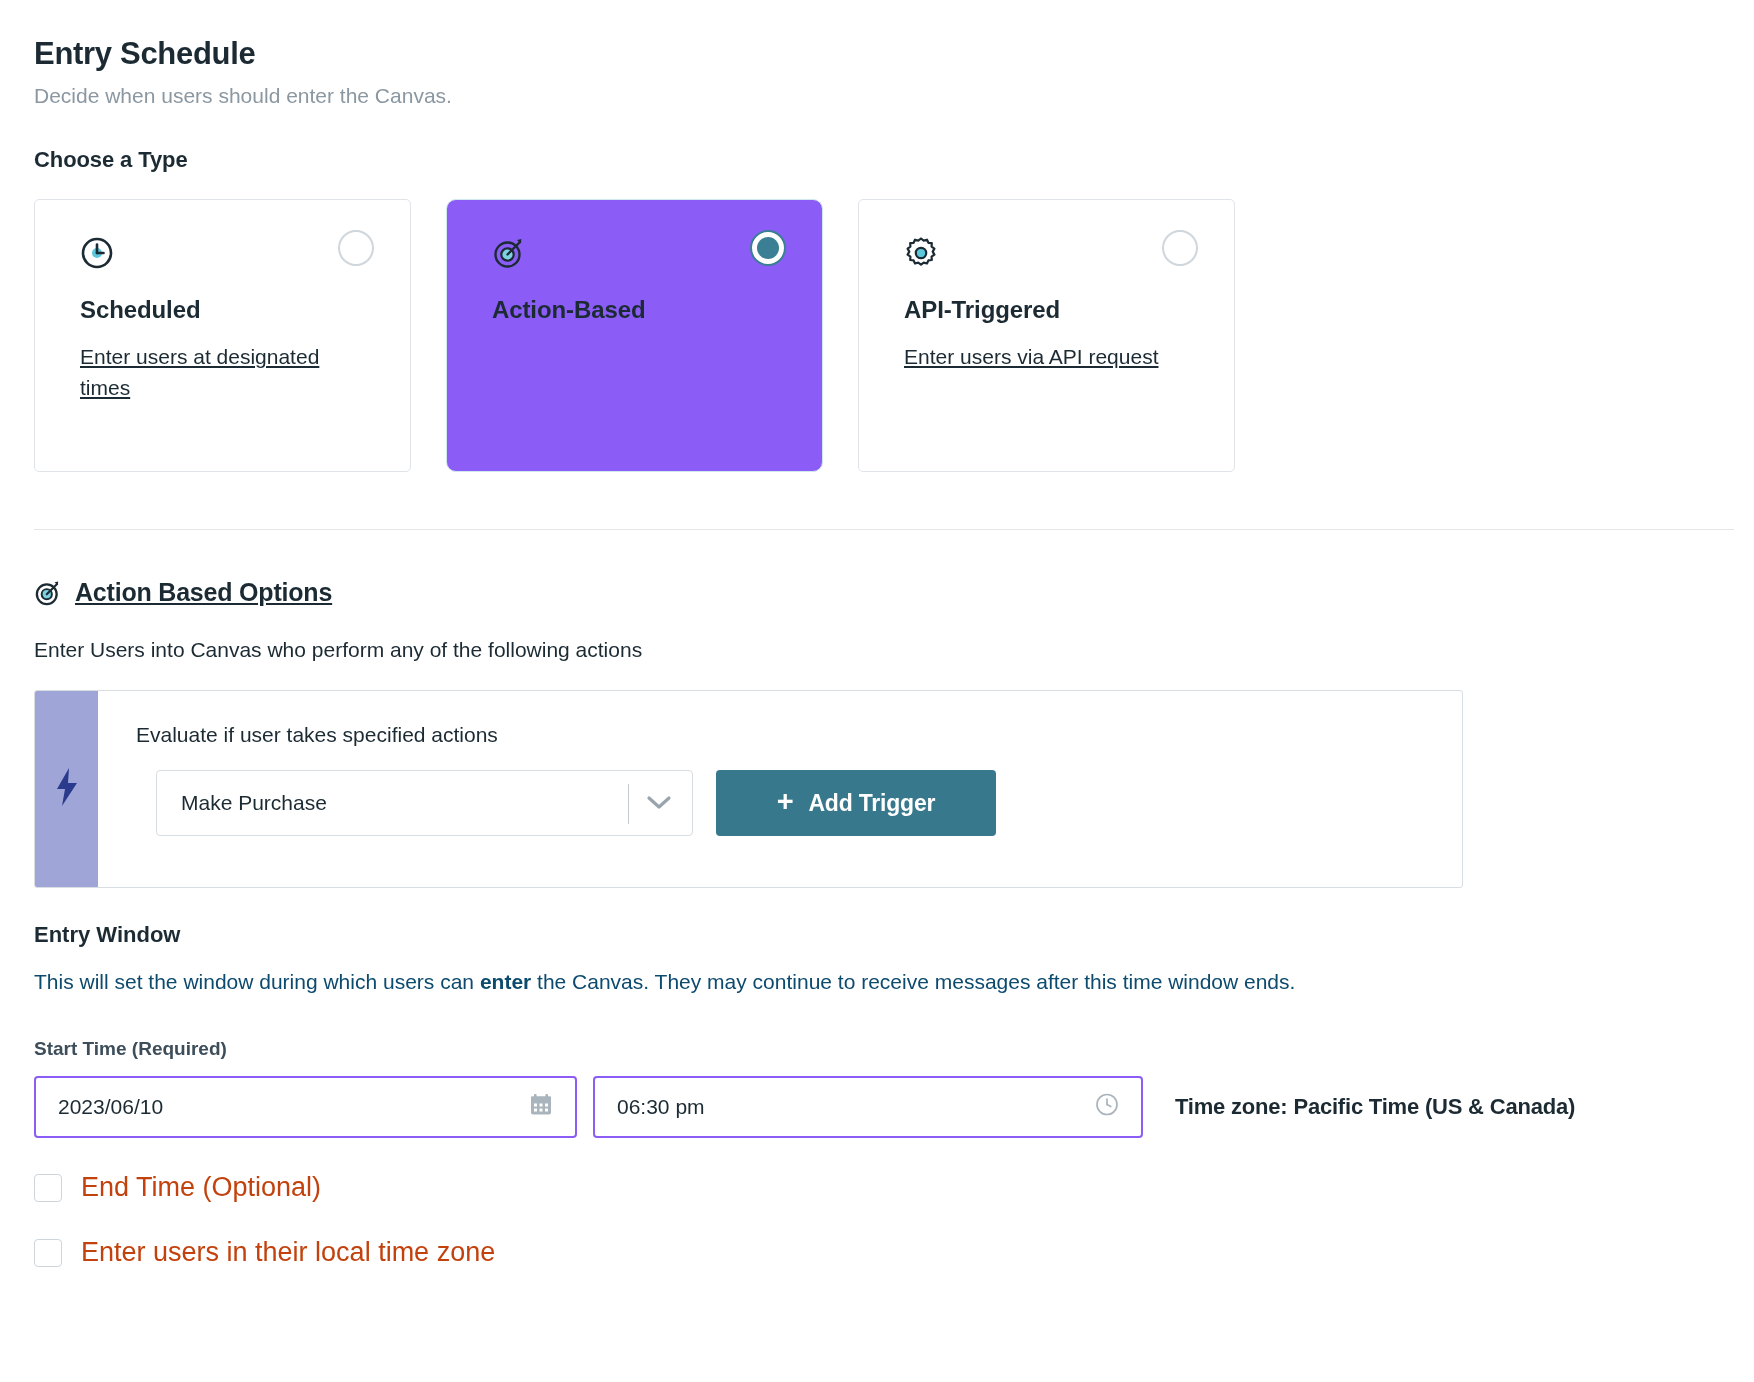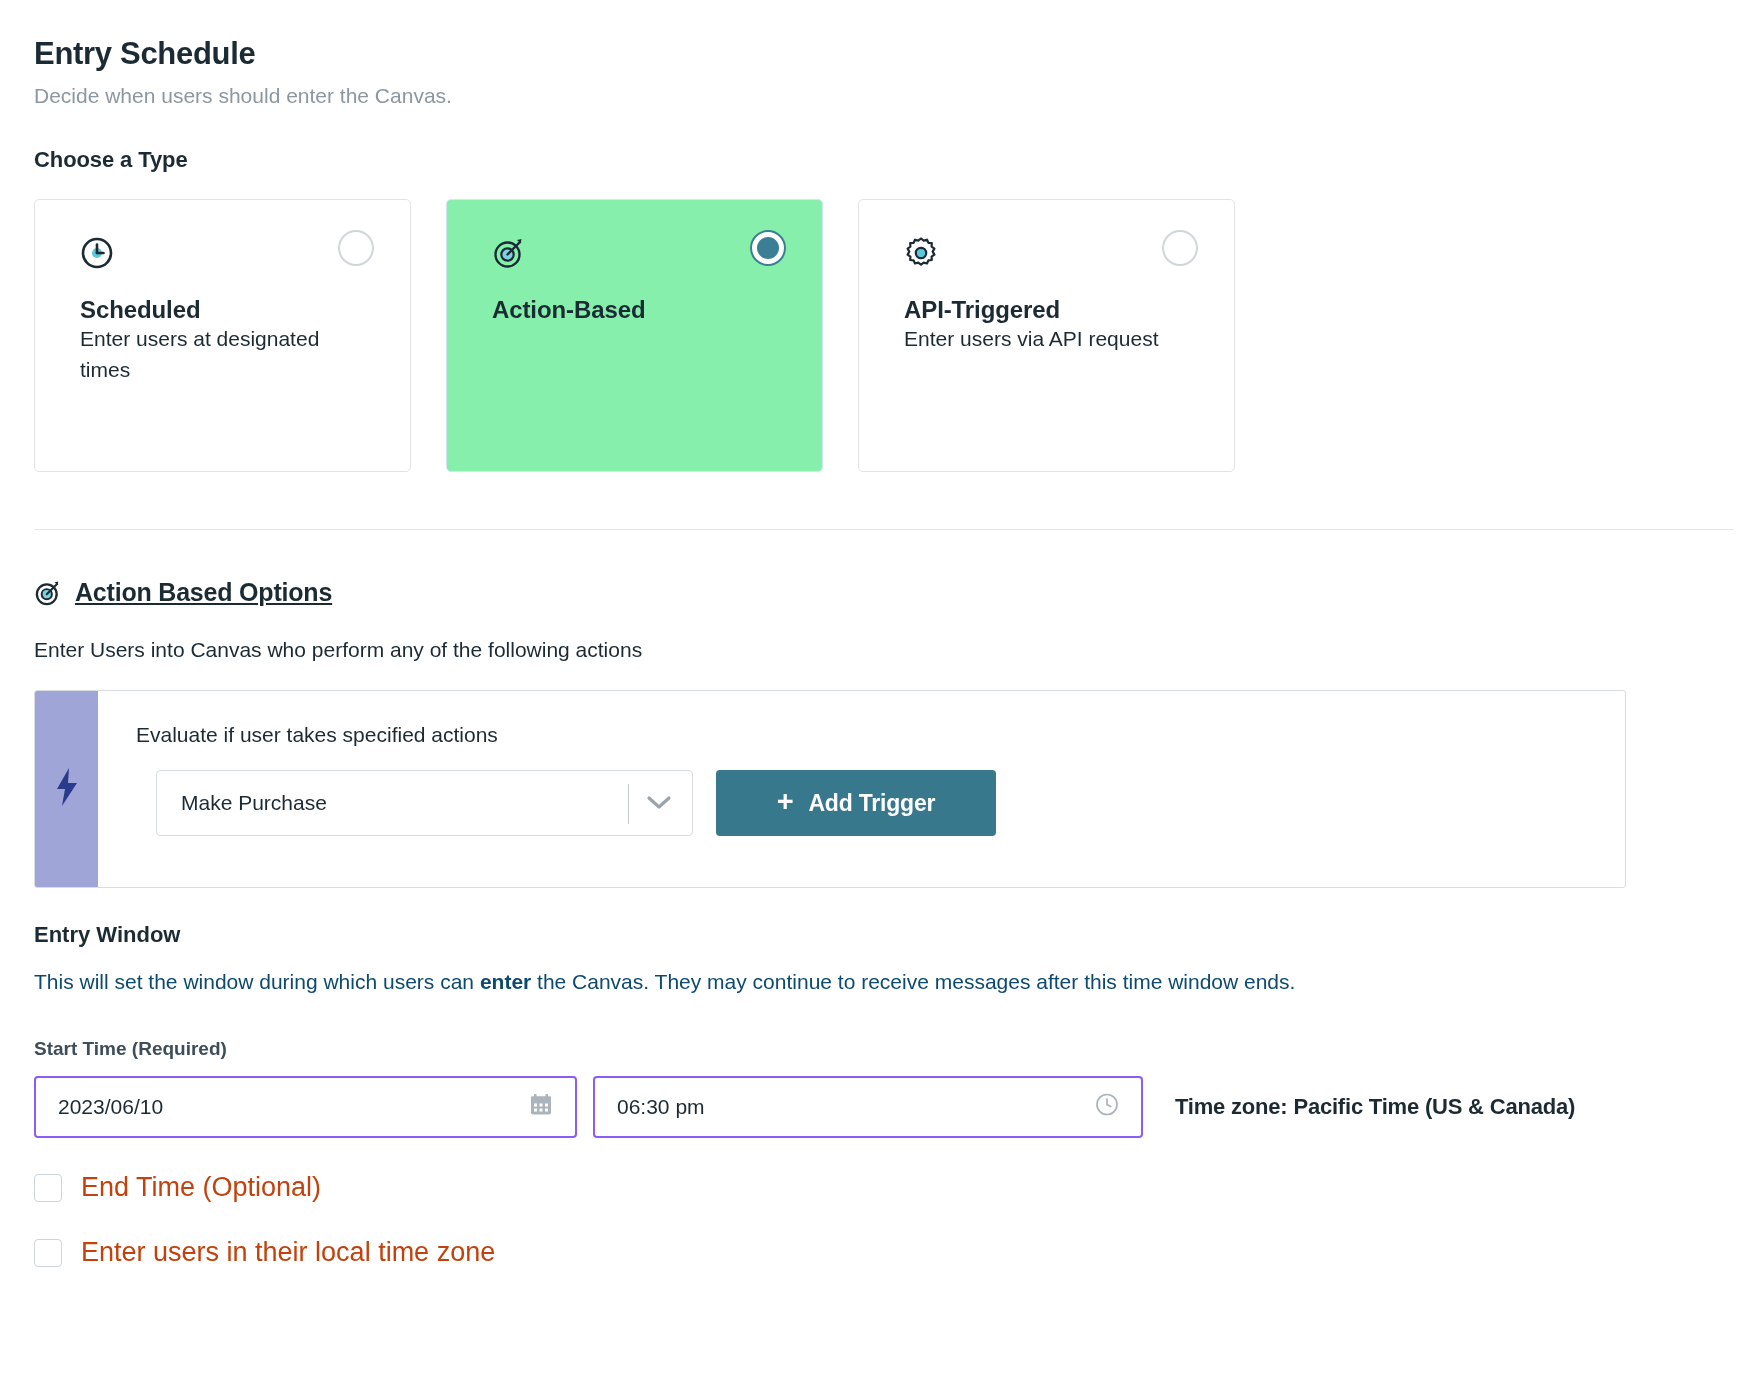--- a/index.html
+++ b/index.html
@@ -41,36 +41,39 @@
   .card {
     width: 377px;
     height: 273px;
     border: 1px solid #e0e4e8;
     border-radius: 5px;
     background: #ffffff;
     position: relative;
     padding: 36px 38px 0 45px;
   }
   .card.selected {
-    background: #86efac;
+    background: #8b5cf6;
     border-color: #cfe9ee;
+    border-radius: 10px;
   }
   .card-icon { width: 34px; height: 34px; display:block; }
   .card-title {
     font-size: 24px;
     font-weight: bold;
     margin-top: 26px;
     color: #1c2b33;
     letter-spacing: -0.1px;
   }
   .card-desc {
     font-size: 21px;
     color: #1c2b33;
+    margin-top: 18px;
     line-height: 1.45;
     max-width: 270px;
+    text-decoration: underline;
   }
   .radio {
     position: absolute;
     top: 30px; right: 36px;
     width: 36px; height: 36px;
     border-radius: 50%;
     border: 2px solid #cfd6dc;
     background: #fff;
   }
   .radio.on {
@@ -113,21 +116,21 @@
     color: #1c2b33;
     margin-top: 31px;
   }
 
   
   .trigger-box {
     display: flex;
     margin-top: 28px;
     border: 1px solid #d8dde1;
     border-radius: 3px;
-    width: 1592px;
+    width: 1429px;
     height: 198px;
     background: #fff;
     overflow: hidden;
   }
   .trigger-rail {
     width: 63px;
     background: #9fa5d6;
     display: flex;
     align-items: center;
     justify-content: center;

